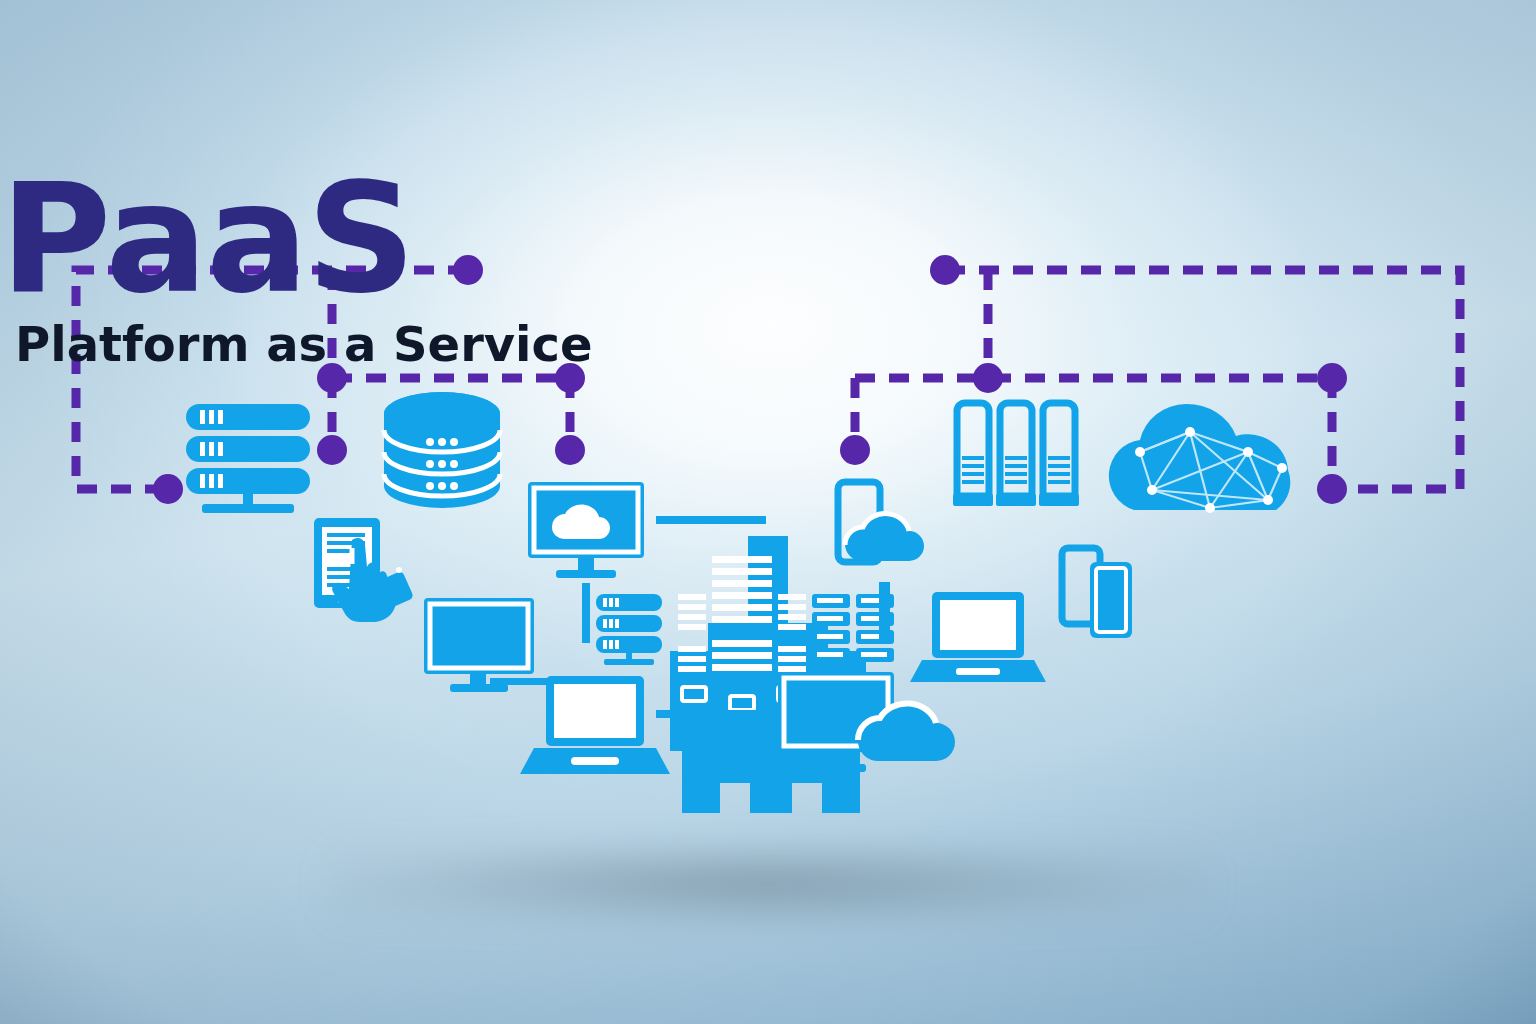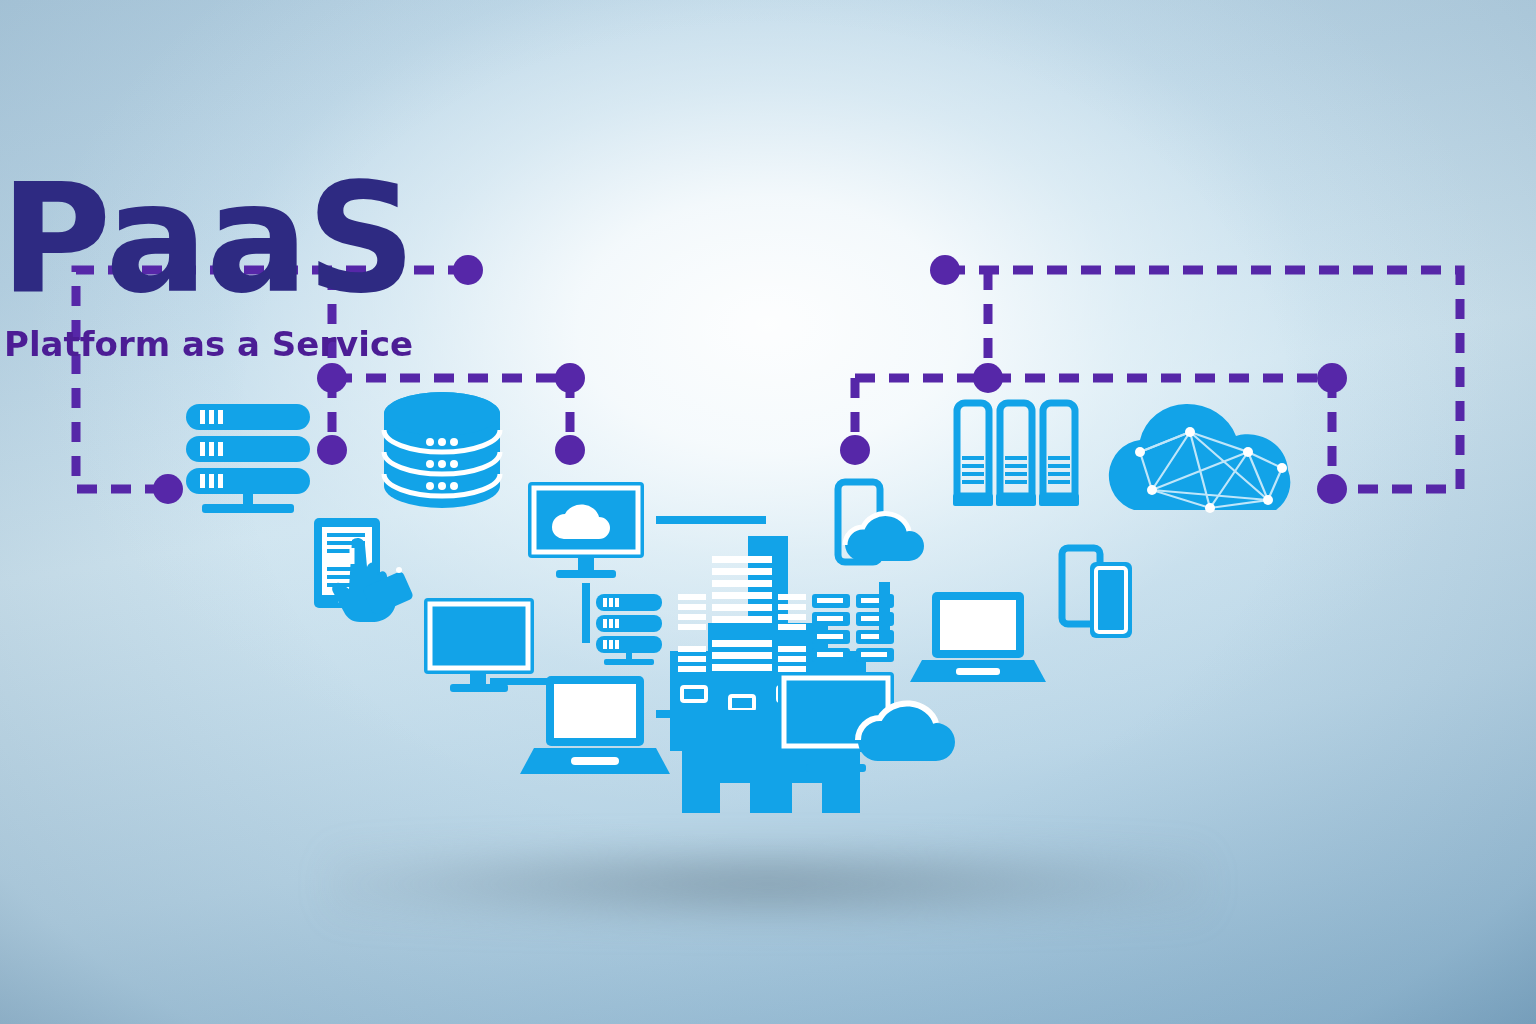--- a/index.html
+++ b/index.html
@@ -46,22 +46,22 @@
     position:absolute;left:0;top:164px;width:1536px;text-align:left;
     pointer-events:none;
   }
   .title-main{
     font-family:"DejaVu Sans","Liberation Sans",sans-serif;
     font-size:152px;line-height:150px;font-weight:bold;
     color:#2e2a82;letter-spacing:-2px;margin:0;
   }
   .title-sub{
     font-family:"DejaVu Sans","Liberation Sans",sans-serif;
-    font-size:34px;line-height:48px;font-weight:bold;
-    color:#4c1d95;letter-spacing:0px;margin:6px 0 0 4px;
+    font-size:48px;line-height:48px;font-weight:bold;
+    color:#0f172a;letter-spacing:0px;margin:6px 0 0 15px;
   }
 </style>
 </head>
 <body>
 
 <div id="stage">
 
   <div class="bg-base"></div>
   <div class="bg-glow"></div>
   <div class="bg-vig"></div>

